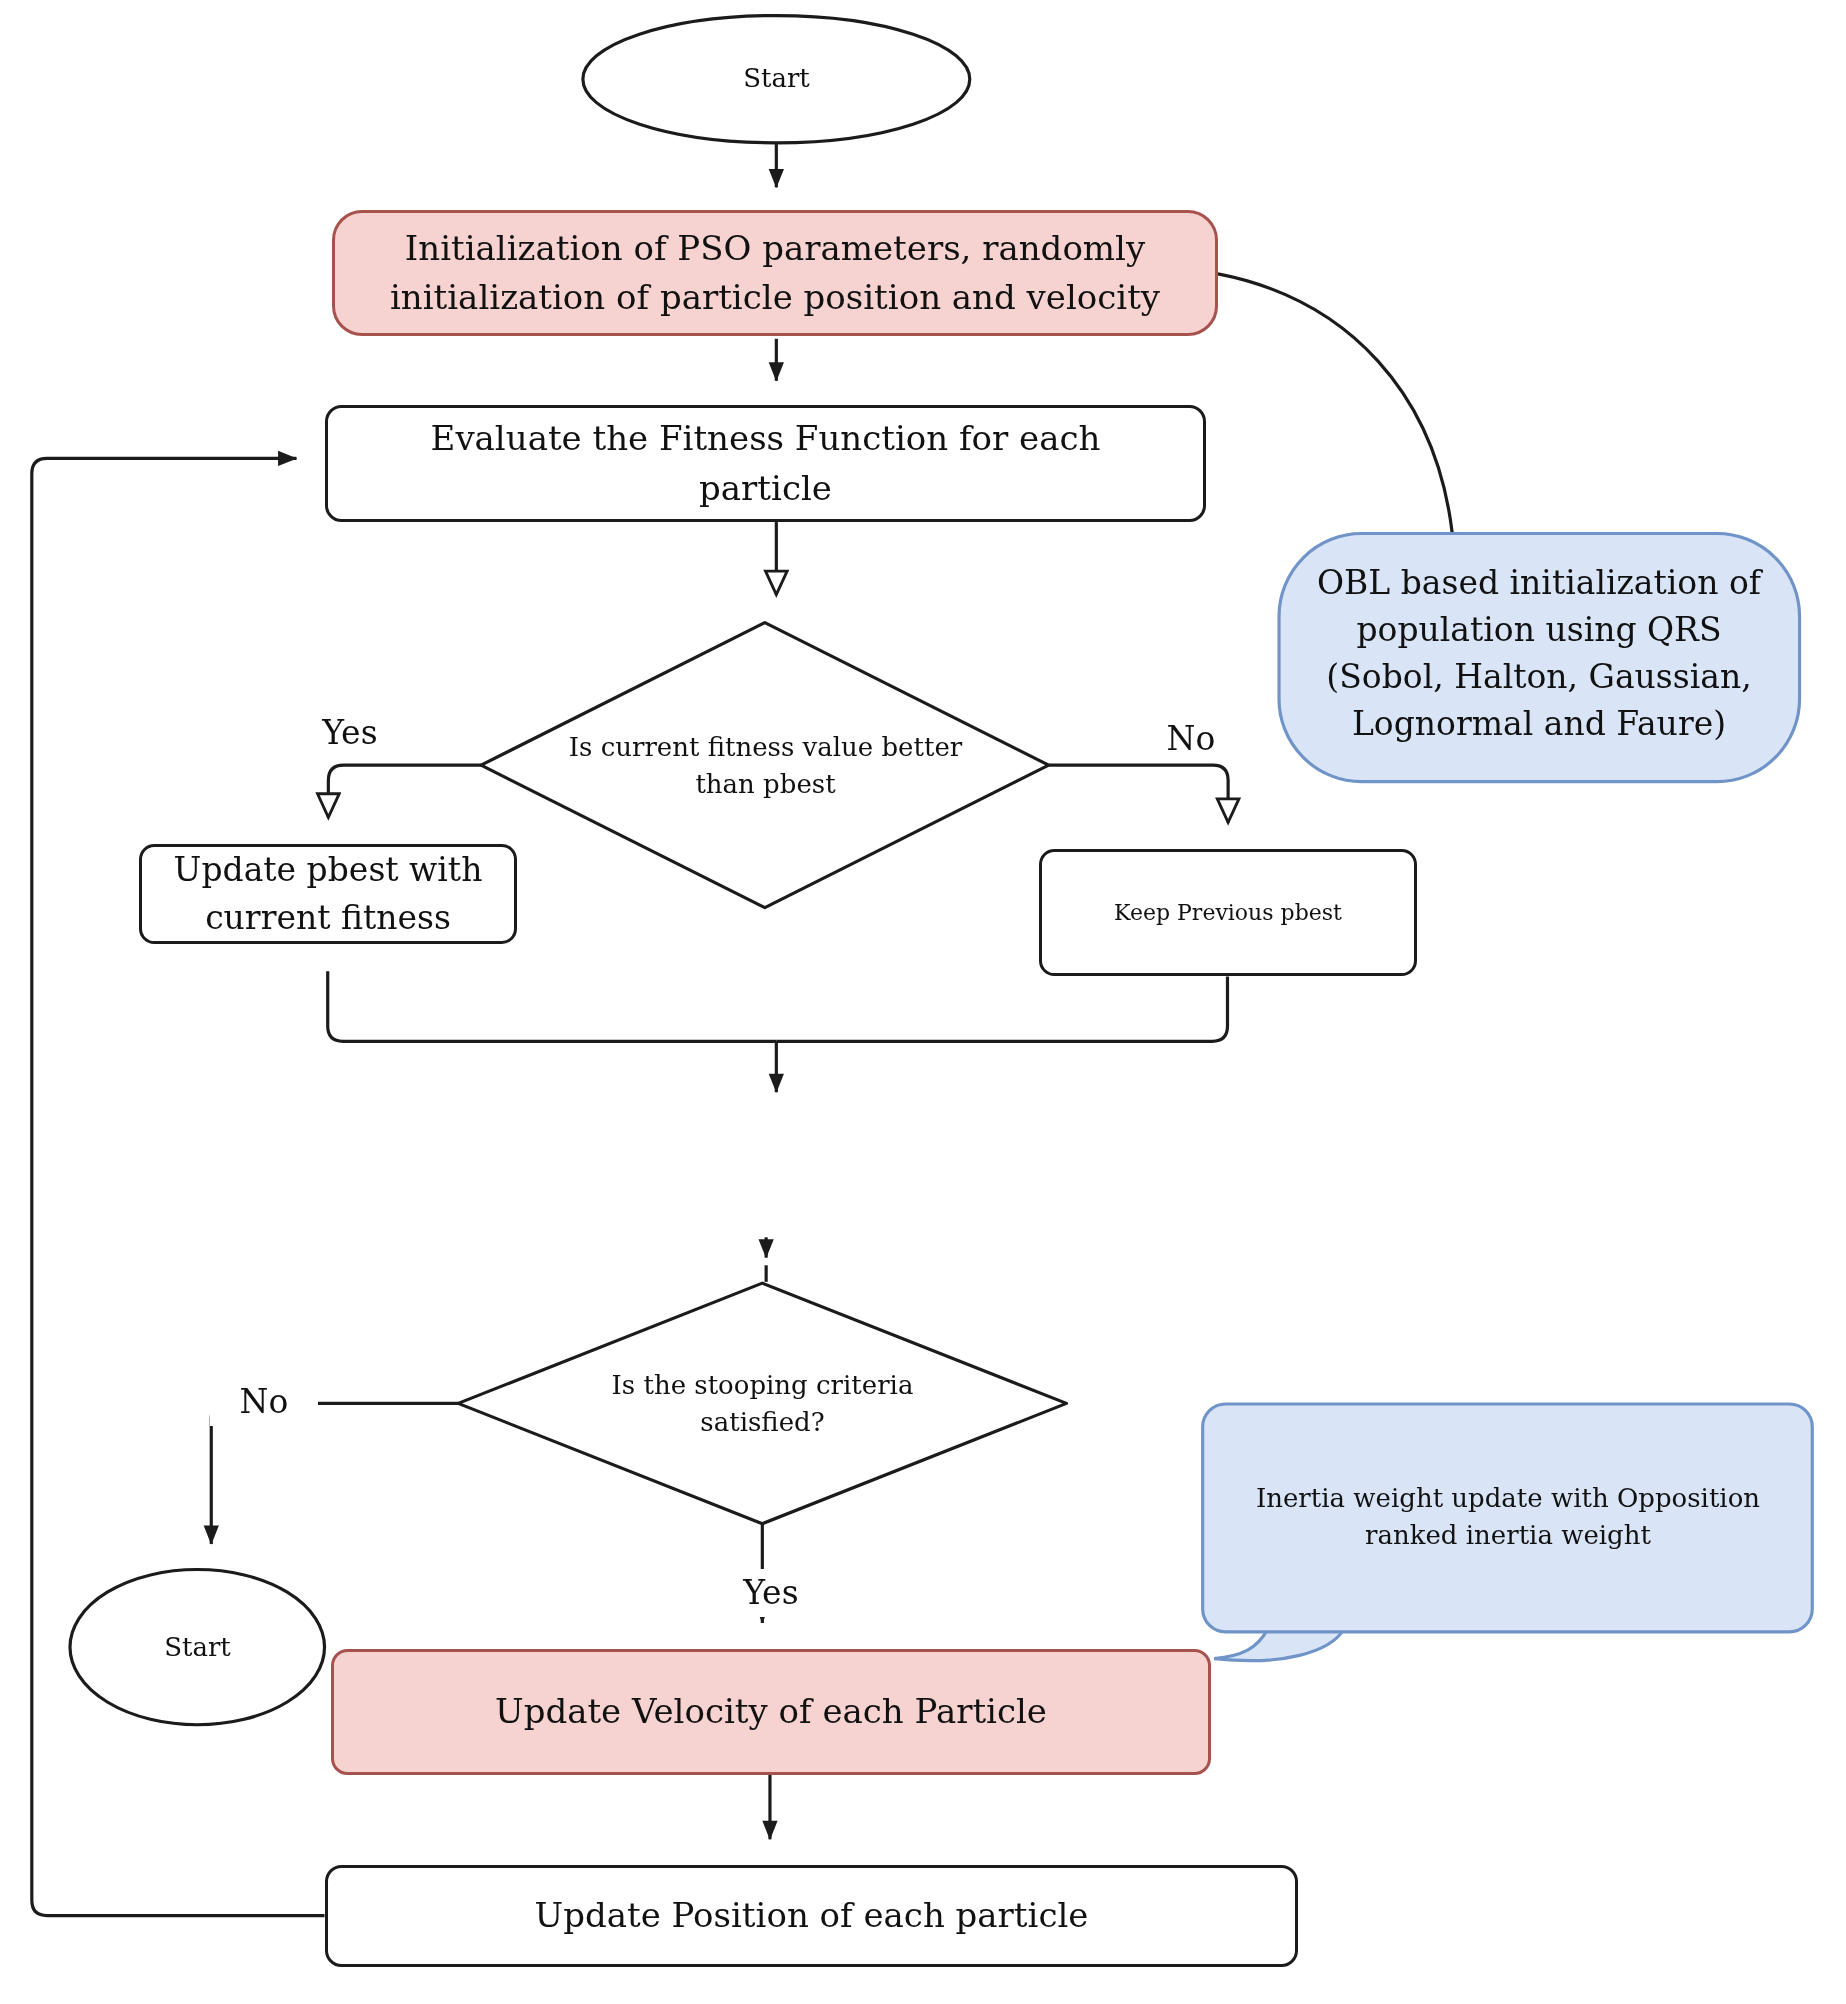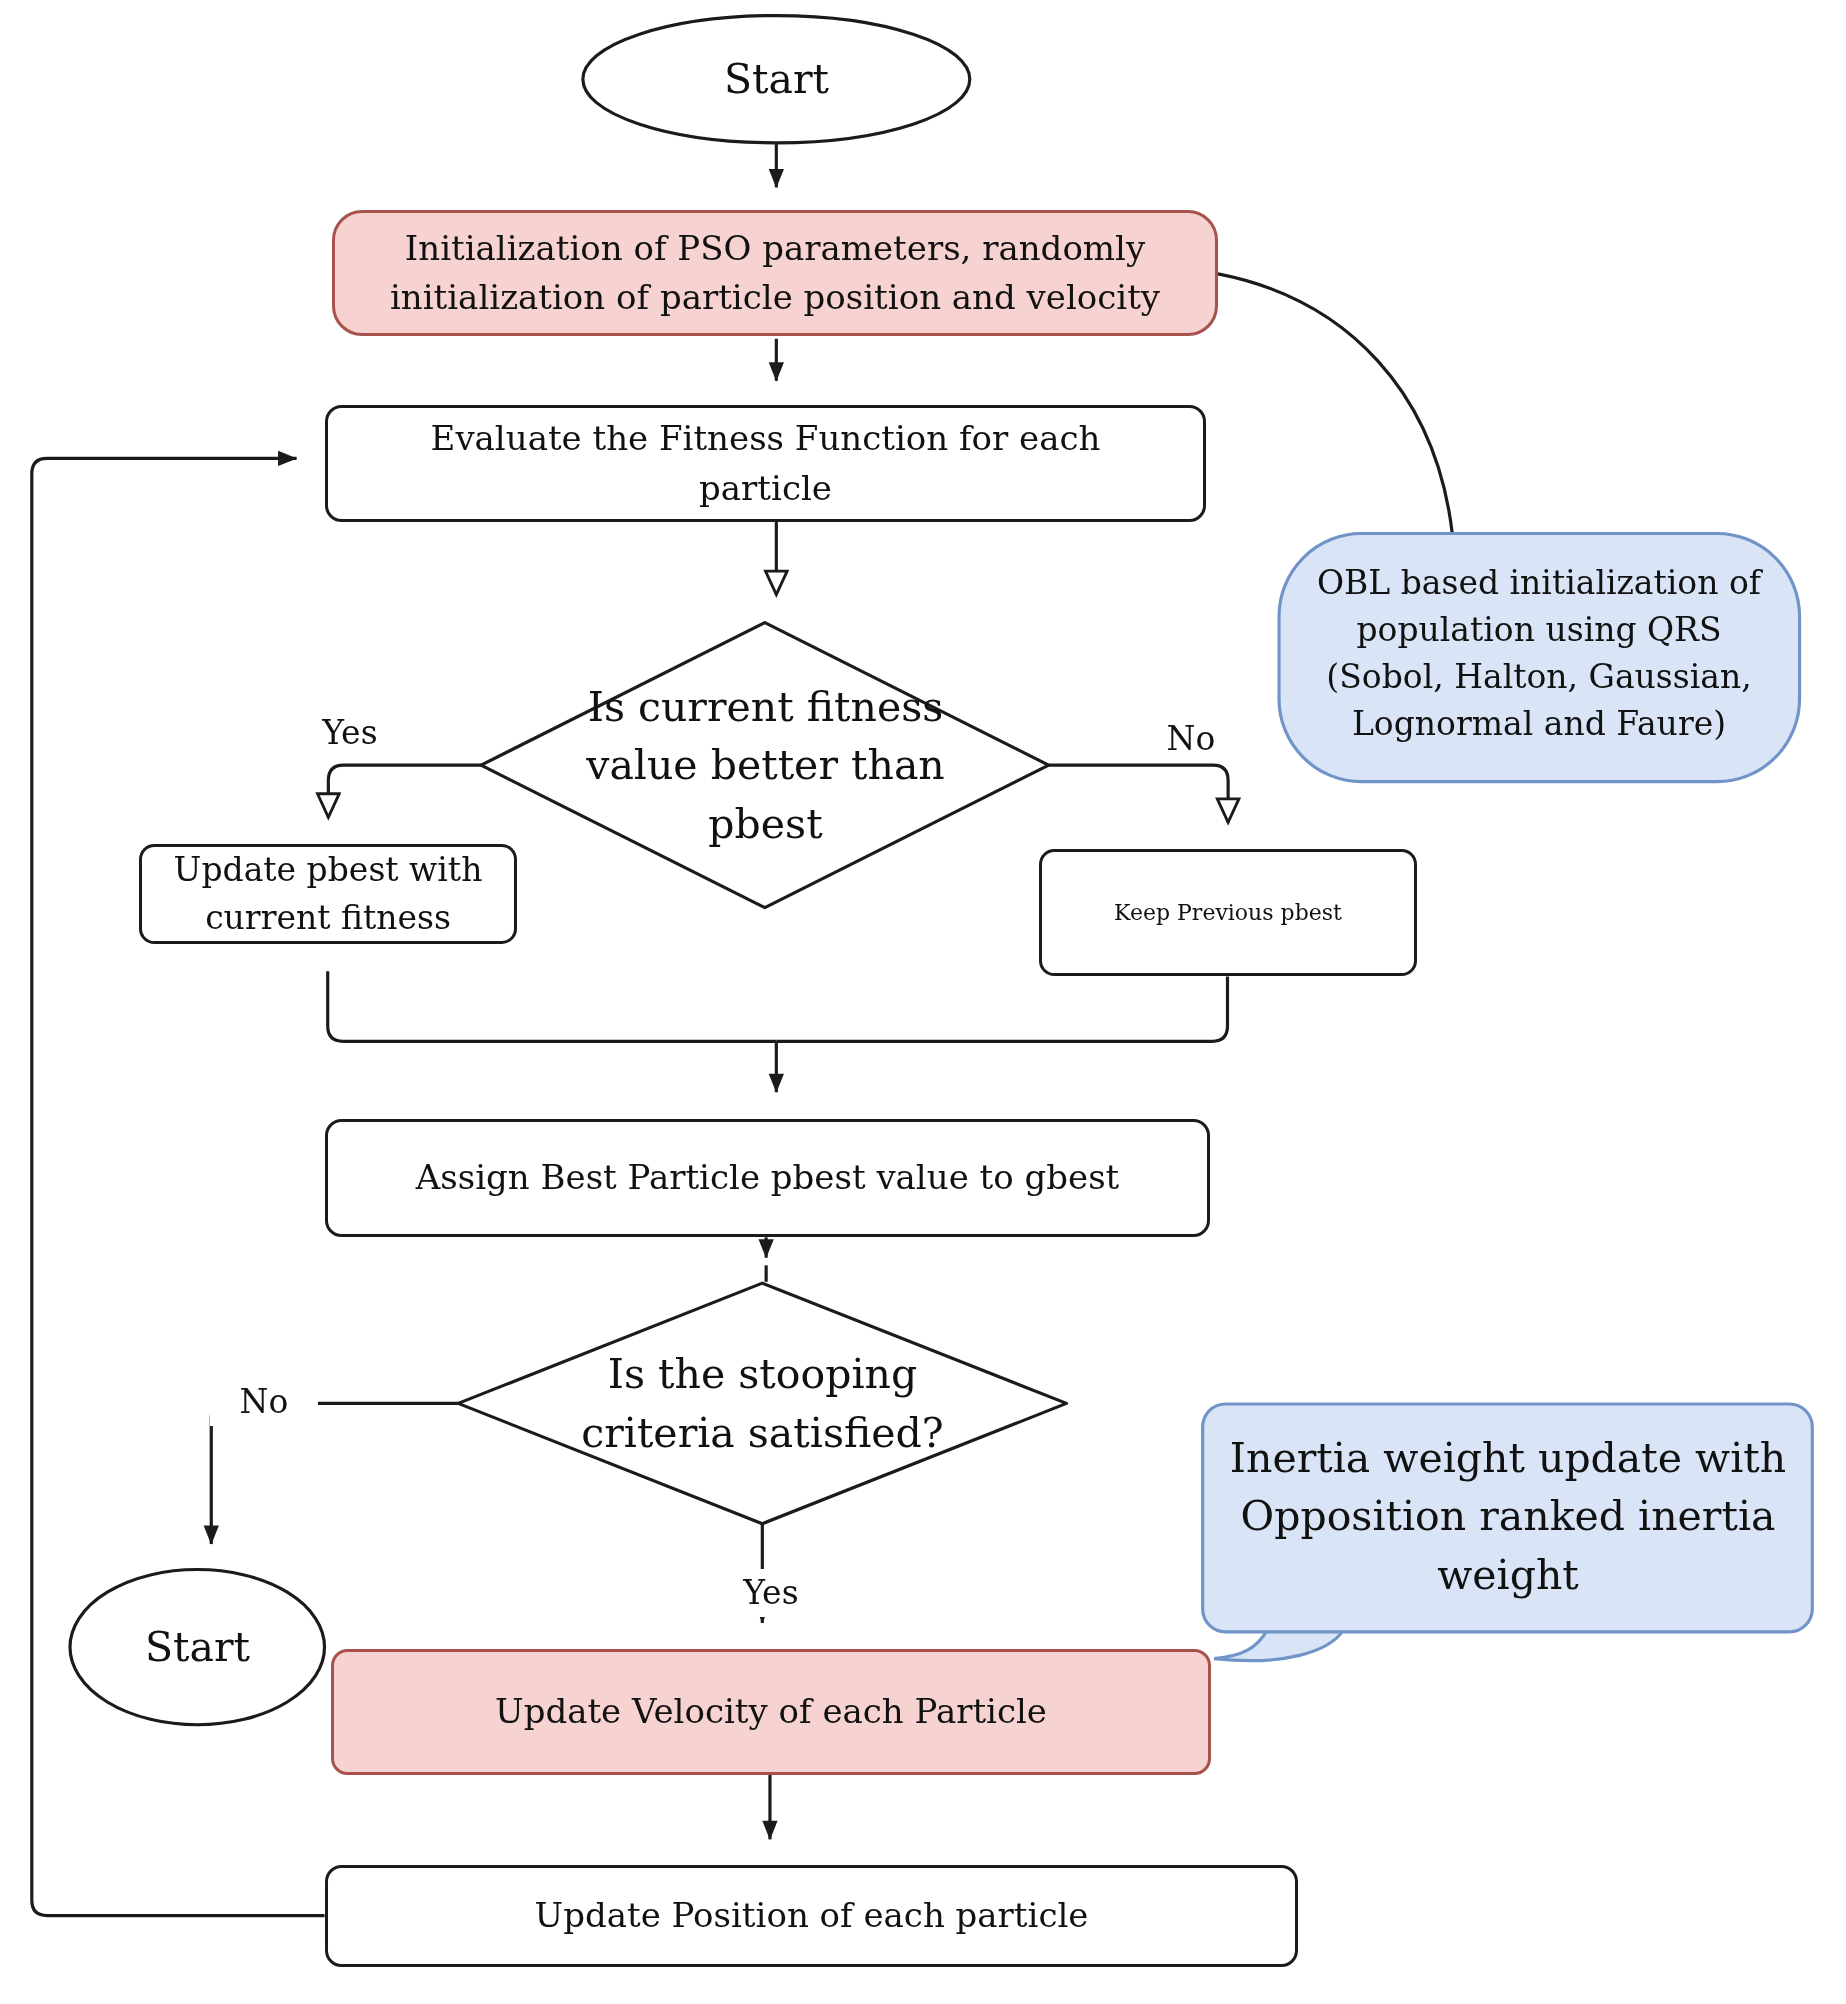--- a/index.html
+++ b/index.html
@@ -14,21 +14,21 @@
   #wires{position:absolute;left:0;top:0;width:1846px;height:2005px;}
   .edge{fill:none;stroke:var(--line);stroke-width:5;}
   .shape{fill:var(--node-fill);stroke:var(--node-border);stroke-width:5;}
   .bubble{fill:var(--callout-fill);stroke:var(--callout-border);stroke-width:5;}
   .node{position:absolute;box-sizing:border-box;display:flex;align-items:center;justify-content:center;
         text-align:center;background:var(--node-fill);border:3.2px solid var(--node-border);
         font-size:34px;line-height:1.45;}
   .node.round26{border-radius:16.5px;} .node.round24{border-radius:15.3px;}
   .node.hl{background:var(--highlight-fill);border-color:var(--highlight-border);border-radius:30px;}
   .lbl{position:absolute;display:flex;align-items:center;justify-content:center;
-       text-align:center;font-size:41px;line-height:1.42;}
+       text-align:center;font-size:26px;line-height:1.42;}
   .edge-label{font-size:33px;background:#ffffff;padding:0 6.4px;margin-top:8px;}
   .pad{padding:0 38px;}
 </style>
 </head>
 <body>
 
 <div id="canvas">
 
   <svg id="wires" viewBox="0 0 2901 3150" xmlns="http://www.w3.org/2000/svg">
     <defs>
@@ -74,23 +74,20 @@
   </div>
 
   <div class="node round24" style="left:139px;top:844px;width:378px;height:100px;font-size:33px;padding:0 25.5px;">
     <span>Update pbest with current fitness</span>
   </div>
 
   <div class="node round24" style="left:1039px;top:849px;width:378px;height:127px;font-size:22px;padding:0 12.7px;">
     <span>Keep Previous pbest</span>
   </div>
 
-  <div class="node round26 pad" style="left:325px;top:1119px;width:885px;height:118px;">
-    <span>Assign Best Particle pbest value to gbest</span>
-  </div>
 
   <div class="node hl pad" style="left:331px;top:1649px;width:880px;height:126px;border-radius:16.5px;">
     <span>Update Velocity of each Particle</span>
   </div>
 
   <div class="node round26 pad" style="left:325px;top:1865px;width:973px;height:102px;">
     <span>Update Position of each particle</span>
   </div>
 
   <div class="lbl" style="left:583px;top:15.3px;width:387px;height:127px;">

